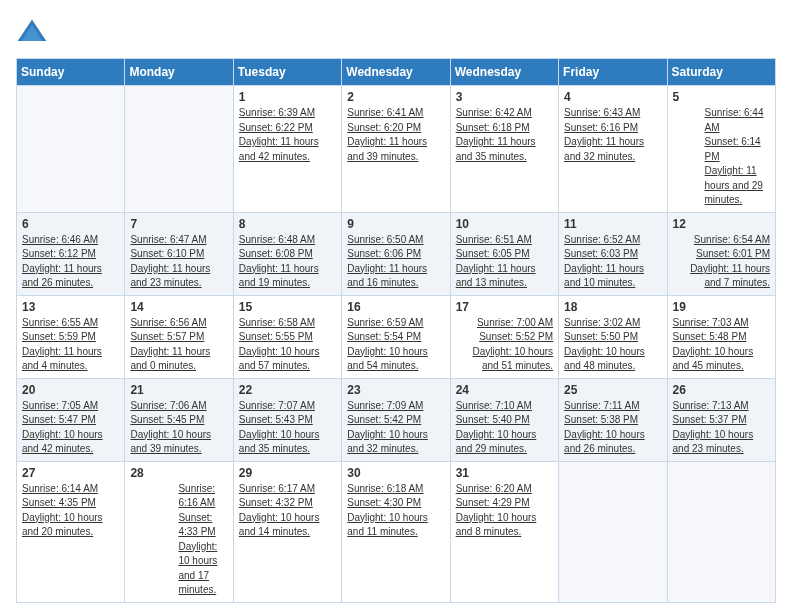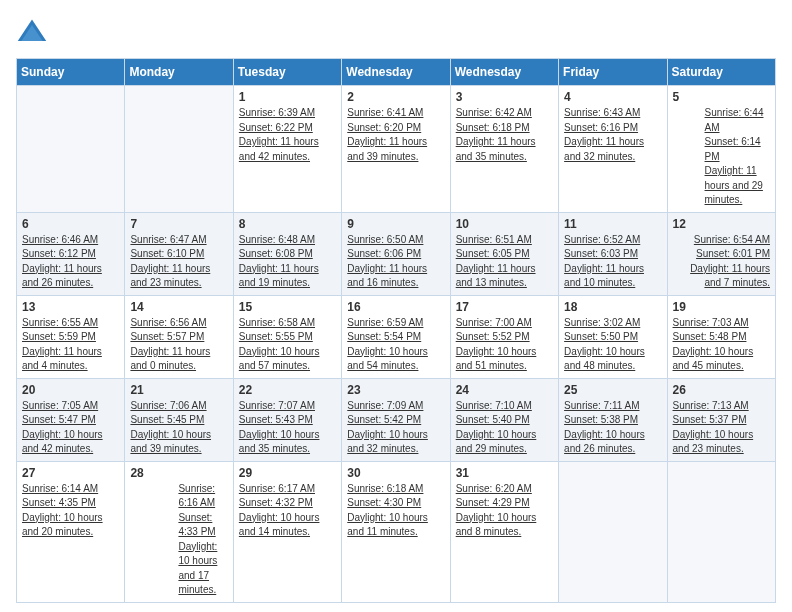--- a/index.html
+++ b/index.html
@@ -222,21 +222,21 @@
 Daylight: 10 hours and 57 minutes.</div>
         </td>
         <td>
           <span class="day-num">16</span>
           <div class="day-info" style="white-space: pre-line;">Sunrise: 6:59 AM
 Sunset: 5:54 PM
 Daylight: 10 hours and 54 minutes.</div>
         </td>
         <td>
           <span class="day-num">17</span>
-          <div class="day-info" style="white-space: pre-line;">Sunrise: 7:00 AM
+          <div class="day-info" style="white-space: pre-line; text-align: right;">Sunrise: 7:00 AM
 Sunset: 5:52 PM
 Daylight: 10 hours and 51 minutes.</div>
         </td>
         <td>
           <span class="day-num">18</span>
           <div class="day-info" style="white-space: pre-line;">Sunrise: 3:02 AM
 Sunset: 5:50 PM
 Daylight: 10 hours and 48 minutes.</div>
         </td>
         <td>

